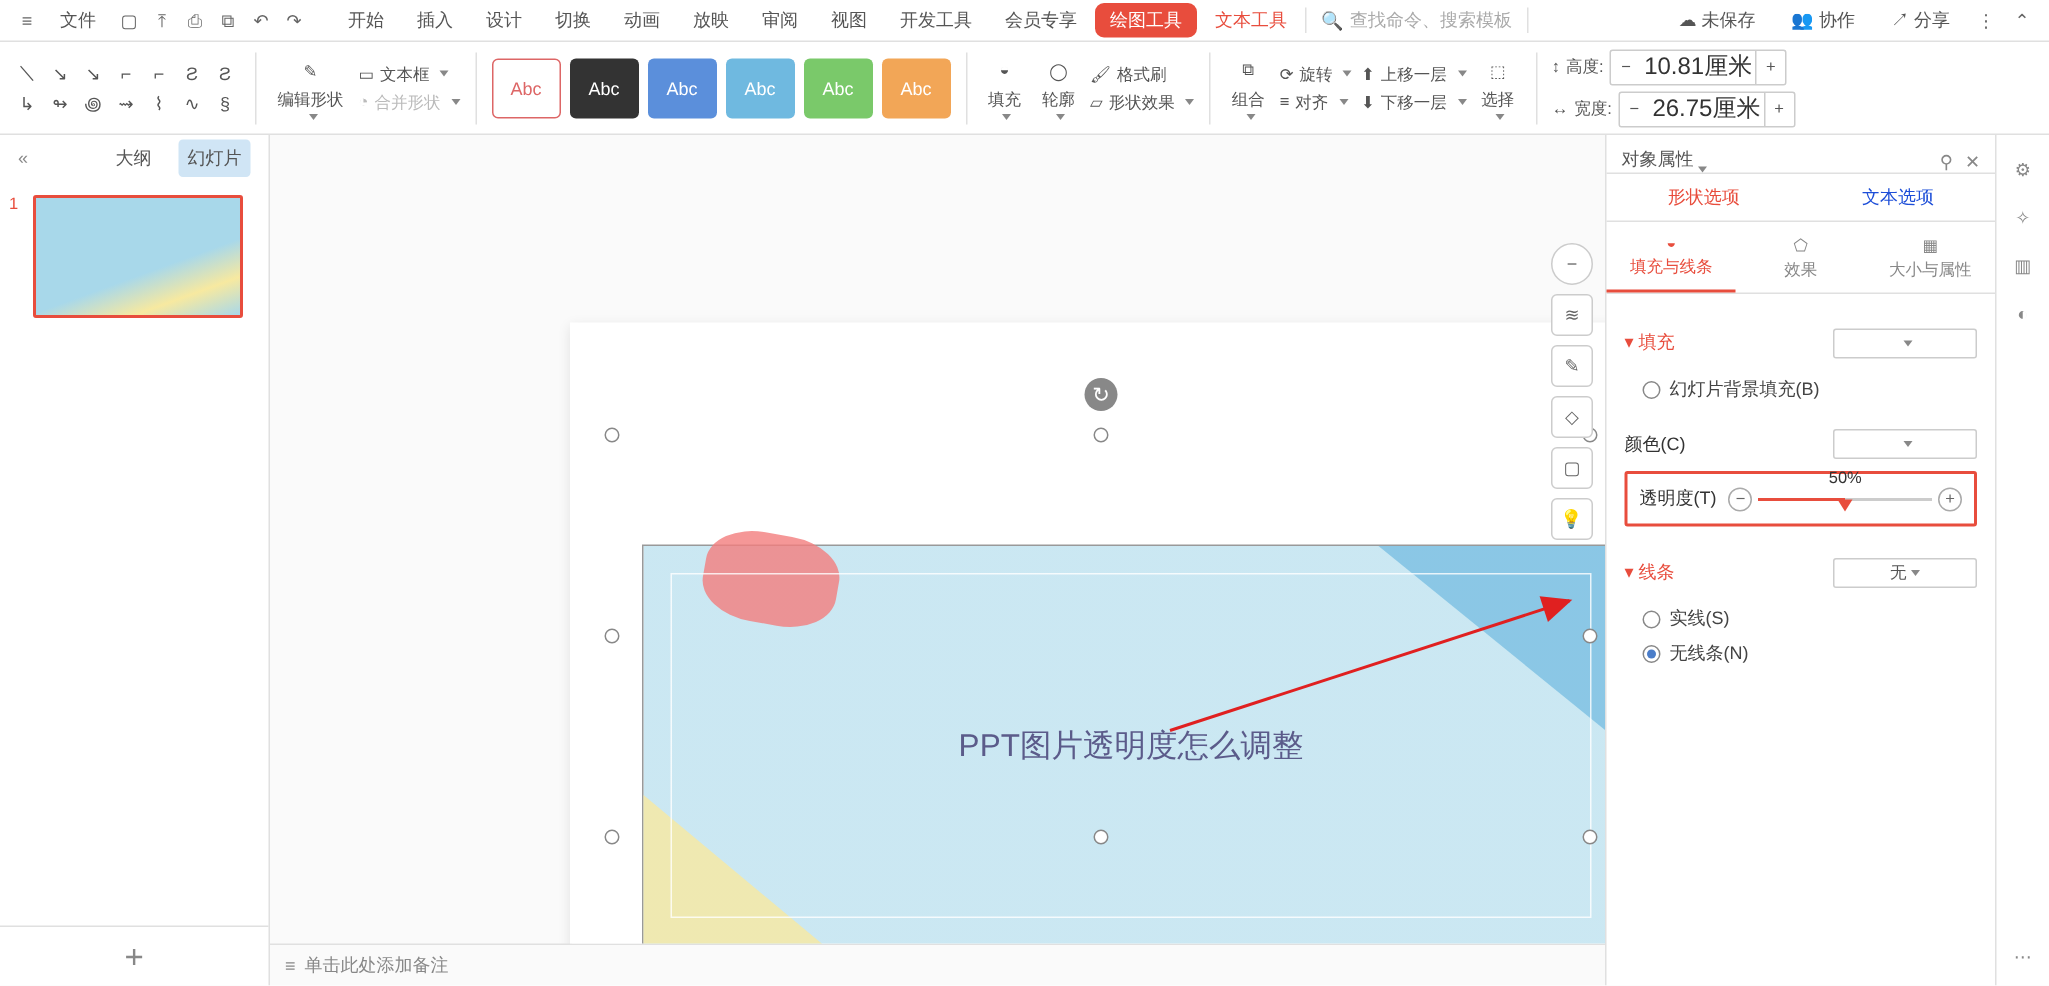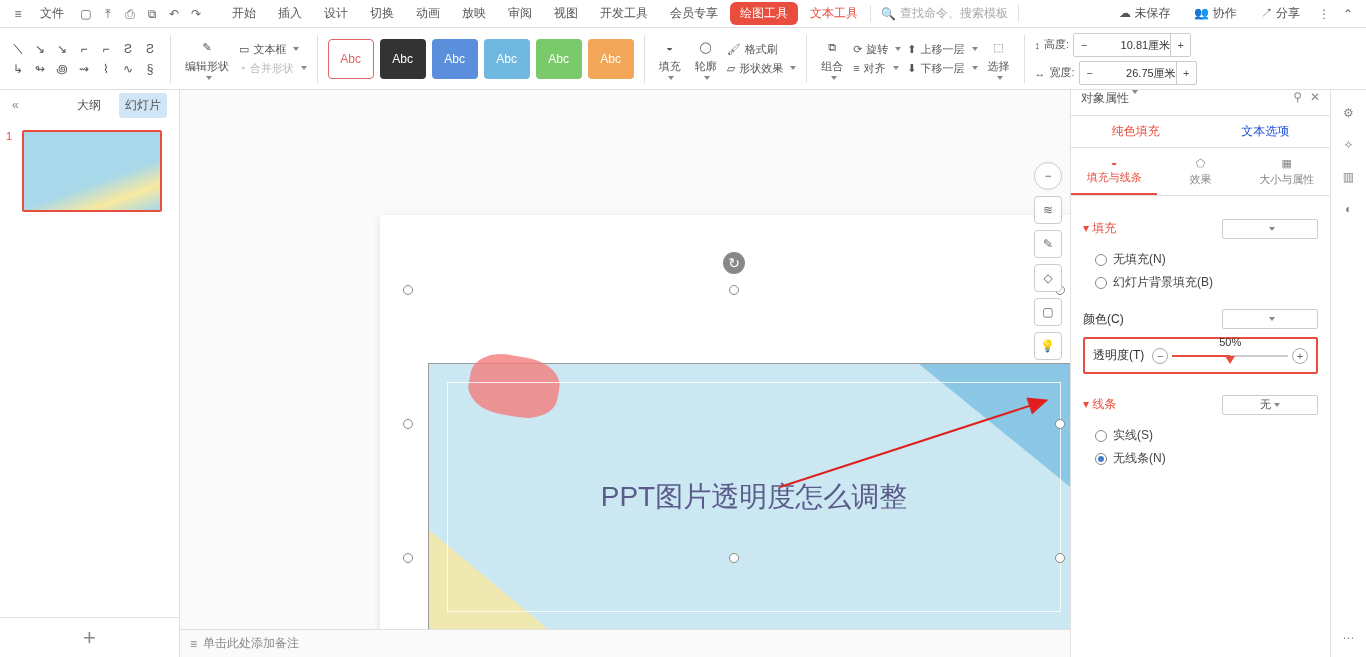--- a/index.html
+++ b/index.html
@@ -26,21 +26,21 @@
 .abc.white { border: 1px solid #d66; color: #d66; background: #fff; }
 .abc.black { background: #333; }
 .abc.blue { background: #5b8fdb; }
 .abc.lblue { background: #6fb9e0; }
 .abc.green { background: #7ac96a; }
 .abc.orange { background: #f2a657; }
 .drop { display: inline-block; width: 0; height: 0; border-left: 3px solid transparent; border-right: 3px solid transparent; border-top: 4px solid #888; margin-left: 3px; vertical-align: middle; }
 .rrow { display: flex; align-items: center; gap: 4px; font-size: 11px; color: #555; }
 .dim-box { display: flex; align-items: center; gap: 0; border: 1px solid #ccc; border-radius: 2px; }
 .dim-box .btn { width: 20px; height: 22px; display: flex; align-items: center; justify-content: center; border-left: 1px solid #ccc; color: #555; }
-.dim-box .val { width: 76px; text-align: right; font-size: 11px; color: #333; line-height: 22px; }
+.dim-box .val { width: 76px; text-align: center; font-size: 16px; color: #333; line-height: 22px; }
 
 
 .main { display: flex; height: 567px; }
 
 
 .leftpanel { width: 180px; border-right: 1px solid #e0e0e0; display: flex; flex-direction: column; }
 .lefttabs { height: 30px; display: flex; align-items: center; gap: 12px; padding: 0 12px; font-size: 12px; }
 .lefttabs .tab { color: #555; cursor: pointer; padding: 4px 6px; }
 .lefttabs .tab.active { background: #d0e5f5; border-radius: 3px; }
 .lefttabs .coll { margin-right: auto; color: #888; }
@@ -49,41 +49,41 @@
 .thumb-num { color: #e84d3d; font-size: 11px; width: 10px; }
 .thumb { width: 140px; height: 82px; border: 2px solid #e84d3d; background: linear-gradient(160deg,#a8d8ea 0%,#a8d8ea 60%,#f7e9a0 80%,#a8d8ea 100%); position: relative; border-radius: 2px; }
 .thumb-add { height: 40px; display: flex; align-items: center; justify-content: center; font-size: 22px; color: #888; border-top: 1px solid #e0e0e0; }
 
 
 .canvas-wrap { flex: 1; background: #fafafa; position: relative; display: flex; flex-direction: column; }
 .canvas { flex: 1; position: relative; overflow: hidden; }
 .slide { position: absolute; left: 200px; top: 125px; width: 830px; height: 470px; background: #fff; box-shadow: 0 2px 8px rgba(0,0,0,0.1); }
 .sel-box { position: absolute; left: 20px; top: 73px; width: 652px; height: 268px; border: 1px solid #999; background: linear-gradient(135deg, rgba(168,216,234,0.6) 0 100%); }
 .sel-box .inner { position: absolute; left: 18px; top: 18px; right: 18px; bottom: 18px; border: 1px solid rgba(255,255,255,0.8); }
-.sel-box .title { position: absolute; left: 50%; top: 50%; transform: translate(-50%,-50%); font-size: 28px; color: #5b5b8a; }
+.sel-box .title { position: absolute; left: 50%; top: 50%; transform: translate(-50%,-50%); font-size: 21px; color: #5b5b8a; }
 .handle { position: absolute; width: 10px; height: 10px; background: #fff; border: 1px solid #888; border-radius: 50%; }
 .rotctrl { position: absolute; width: 22px; height: 22px; background: #888; border-radius: 50%; left: 50%; top: -38px; transform: translateX(-50%); display:flex;align-items:center;justify-content:center;color:#fff;font-size:14px; }
 
 
 .dec { position: absolute; }
 .dec.pink { width: 90px; height: 60px; background: #f27d7d; border-radius: 40%; left: 40px; top: -8px; transform: rotate(10deg); opacity:.8;}
 .dec.blue-tri { width: 0; height: 0; border-top: 130px solid #6fb9e0; border-left: 160px solid transparent; right: 0; top: 0; opacity:.7;}
 .dec.yellow { width: 0;height:0; border-bottom: 100px solid #f7e9a0; border-right: 120px solid transparent; left:0; bottom:0; opacity:.8;}
 
 
 .float-tools { position: absolute; right: 8px; top: 72px; display: flex; flex-direction: column; gap: 6px; }
 .ft-btn { width: 28px; height: 28px; border: 1px solid #ccc; border-radius: 50%; background: #fff; display: flex; align-items: center; justify-content: center; color: #666; }
 .ft-btn.sq { border-radius: 4px; }
 
 
 .notes { height: 28px; border-top: 1px solid #e0e0e0; display: flex; align-items: center; padding: 0 10px; color: #888; gap: 6px; }
 
 
 .rightpanel { width: 260px; border-left: 1px solid #e0e0e0; display: flex; flex-direction: column; position: relative; }
-.rp-head { height: 26px; display: flex; align-items: flex-start; padding: 0 10px; border-bottom: 1px solid #e0e0e0; color: #555; }
+.rp-head { height: 26px; display: flex; align-items: flex-end; padding: 0 10px; border-bottom: 1px solid #e0e0e0; color: #555; }
 .rp-head .ico-r { margin-left: auto; color: #888; display: flex; gap: 8px; }
 .rp-tabs { height: 32px; display: flex; border-bottom: 1px solid #e0e0e0; }
 .rp-tabs .tab { flex: 1; display: flex; align-items: center; justify-content: center; color: #1d4ed8; }
 .rp-tabs .tab.active { color: #e84d3d; }
 .rp-subtabs { height: 48px; display: flex; border-bottom: 1px solid #e0e0e0; }
 .rp-subtabs .st { flex: 1; display: flex; flex-direction: column; align-items: center; justify-content: center; gap: 2px; font-size: 11px; color: #888; }
 .rp-subtabs .st.active { color: #e84d3d; border-bottom: 2px solid #e84d3d; }
 .rp-body { padding: 10px 12px; overflow: auto; }
 .sec-head { color: #e84d3d; font-size: 12px; margin: 6px 0; cursor: pointer; }
 .sec-head::before { content: "▾ "; }
@@ -322,21 +322,21 @@
   <div class="rightpanel">
     <div class="rp-head">
       <span>对象属性</span>
         <span class="drop"></span>
       <span class="ico-r">
           <span>⚲</span>
           <span>✕</span>
         </span>
     </div>
     <div class="rp-tabs">
-      <div class="tab active">纯色填充</div>
+      <div class="tab active">形状选项</div>
       <div class="tab">文本选项</div>
     </div>
     <div class="rp-subtabs">
       <div class="st active">
           <span>◒</span>
           <span>填充与线条</span>
         </div>
       <div class="st">
           <span>⬠</span>
           <span>效果</span>
@@ -346,24 +346,20 @@
           <span>大小与属性</span>
         </div>
     </div>
     <div class="rp-body">
       <div class="row-btwn">
         <div class="sec-head">填充</div>
         <div class="sel-small">
             <span class="drop"></span>
           </div>
       </div>
-      <div class="radio-row">
-          <span class="radio"></span>
-          <span>无填充(N)</span>
-        </div>
       <div class="radio-row">
           <span class="radio"></span>
           <span>幻灯片背景填充(B)</span>
         </div>
 
       <div class="row-btwn" style="margin-top:18px">
         <span>颜色(C)</span>
         <div class="sel-small">
             <span class="drop"></span>
           </div>

